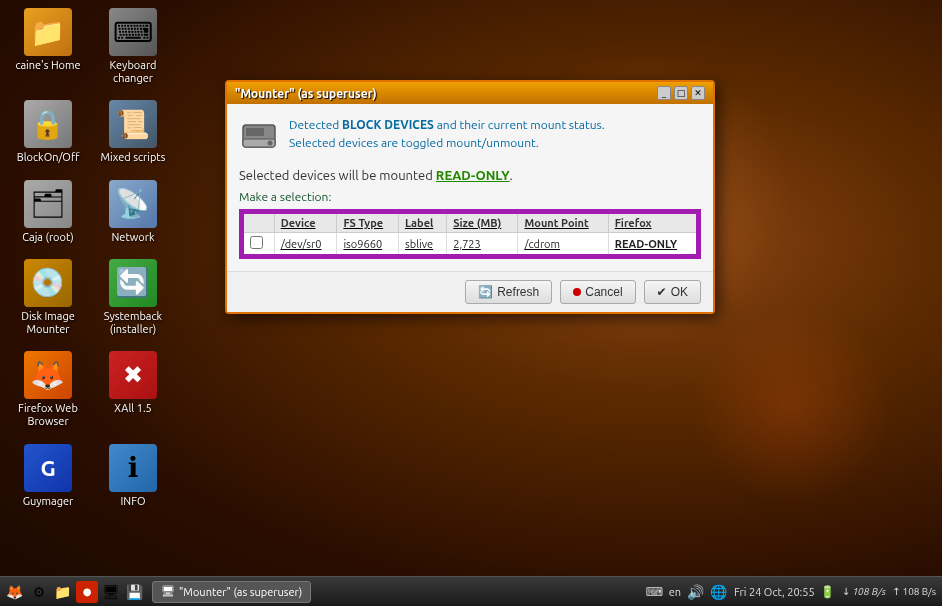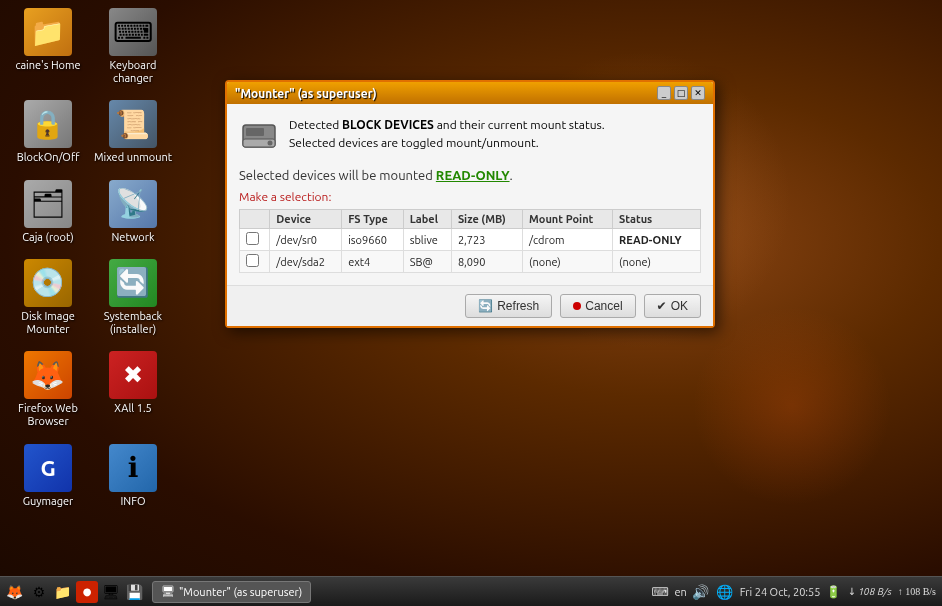--- a/index.html
+++ b/index.html
@@ -221,21 +221,21 @@
       height: 40px;
       flex-shrink: 0;
       display: flex;
       align-items: center;
       justify-content: center;
       font-size: 30px;
     }
 
     .dialog-header-text {
       font-size: 12px;
-      color: #000000;
+      color: #0369a1;
       line-height: 1.5;
     }
 
     .dialog-header-text strong {
       font-weight: bold;
     }
 
     .mount-info {
       font-size: 13px;
       color: #333;
@@ -243,31 +243,32 @@
     }
 
     .mount-info .readonly {
       color: #228800;
       font-weight: bold;
       text-decoration: underline;
     }
 
     .make-selection {
       font-size: 12px;
-      color: #b91c1c;
+      color: #14532d;
       margin-bottom: 6px;
     }
 
     
     .device-table {
       width: 100%;
       border-collapse: collapse;
       font-size: 11px;
       background: #fff;
-      border: 1px solid #a21caf;
+      border: 5px solid #a21caf;
+      text-decoration: underline;
     }
 
     .device-table th {
       background: #e8e8e8;
       border: 1px solid #ccc;
       padding: 3px 6px;
       text-align: left;
       font-weight: bold;
       color: #333;
     }
@@ -342,21 +343,21 @@
       <div class="icon-img icon-keyboard">⌨</div>
       <span class="icon-label">Keyboard changer</span>
     </div>
 
     <div class="icon-item">
       <div class="icon-img icon-blockoff">🔒</div>
       <span class="icon-label">BlockOn/Off</span>
     </div>
     <div class="icon-item">
       <div class="icon-img icon-mixed">📜</div>
-      <span class="icon-label">Mixed unmount</span>
+      <span class="icon-label">Mixed scripts</span>
     </div>
 
     <div class="icon-item">
       <div class="icon-img icon-caja">🗂</div>
       <span class="icon-label">Caja (root)</span>
     </div>
     <div class="icon-item">
       <div class="icon-img icon-network">📡</div>
       <span class="icon-label">Network</span>
     </div>
@@ -429,42 +430,33 @@
 
         <table class="device-table">
           <thead>
             <tr>
               <th></th>
               <th>Device</th>
               <th>FS Type</th>
               <th>Label</th>
               <th>Size (MB)</th>
               <th>Mount Point</th>
-              <th>Status</th>
+              <th>Firefox</th>
             </tr>
           </thead>
           <tbody id="device-tbody">
 
           <tr>
                 <td><input type="checkbox" style=""></td>
                 <td>/dev/sr0</td>
                 <td>iso9660</td>
                 <td>sblive</td>
                 <td>2,723</td>
                 <td>/cdrom</td>
                 <td class="status-readonly">READ-ONLY</td>
-              </tr>
-              <tr>
-                <td><input type="checkbox" style=""></td>
-                <td>/dev/sda2</td>
-                <td>ext4</td>
-                <td>SB@</td>
-                <td>8,090</td>
-                <td>(none)</td>
-                <td>(none)</td>
               </tr>
             </tbody>
         </table>
       </div>
 
       <div class="dialog-footer">
         <button class="footer-btn">
           <span>🔄</span>
           <span>Refresh</span>
         </button>
@@ -496,16 +488,16 @@
       </div>
     </div>
     <div class="taskbar-right">
       <span style="font-size:12px;">⌨</span>
       <span>en</span>
       <span style="font-size:14px;">🔊</span>
       <span style="font-size:14px;">🌐</span>
       <span>Fri 24 Oct, 20:55</span>
       <span style="font-size:12px;">🔋</span>
       <span style="font-size:10px;font-style:italic;">↓ 108 B/s</span>
-      <span style="font-size:10px;font-family:Liberation Serif, serif;">↑ 108 B/s</span>
+      <span style="font-size:10px;">↑ 108 B/s</span>
     </div>
   </div>
 </div>
 
 </body></html>

